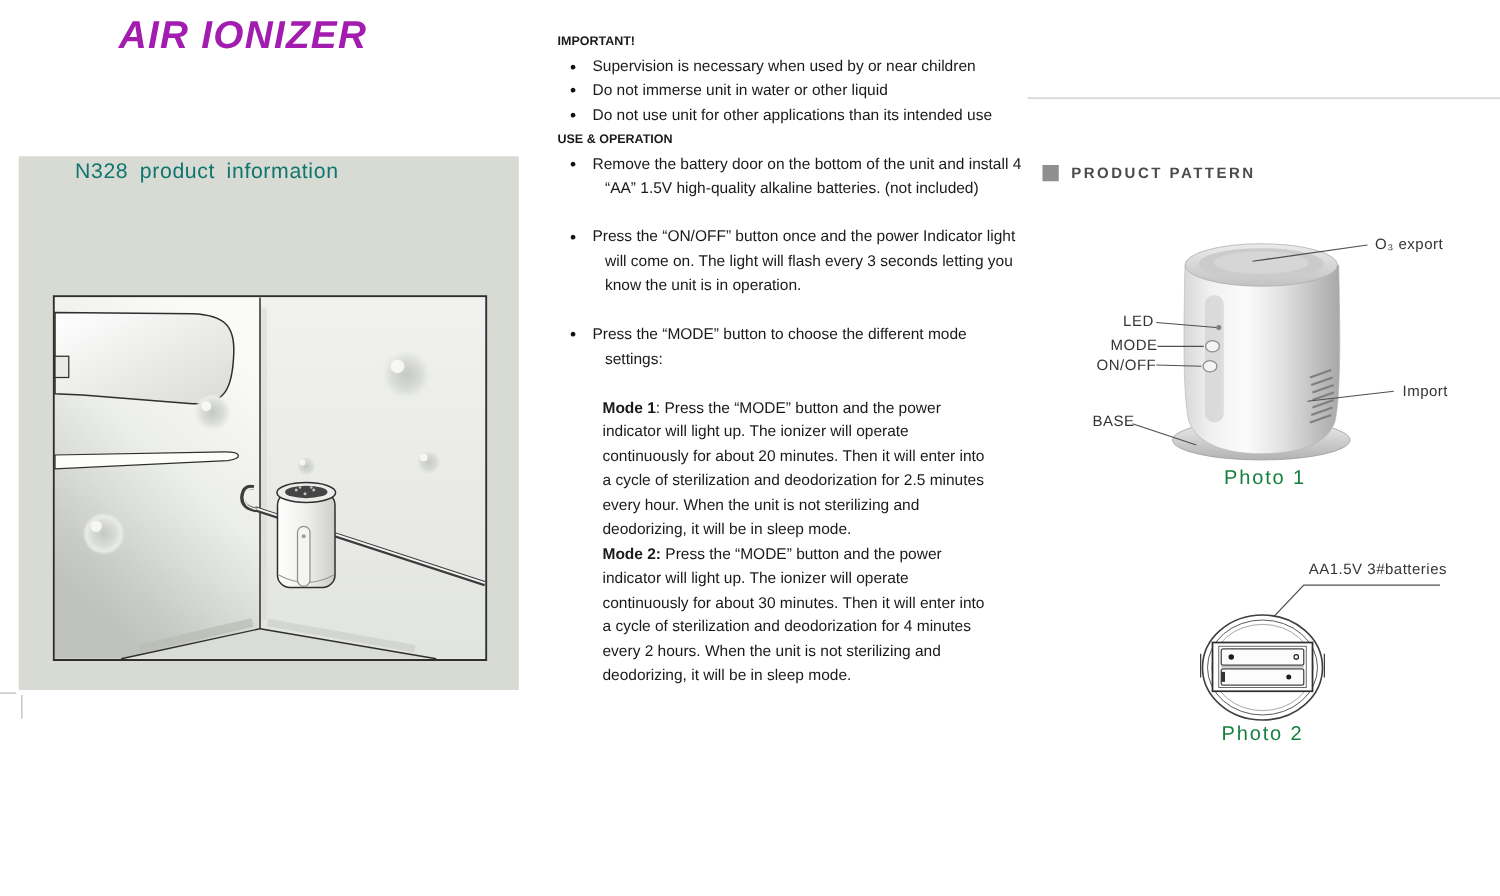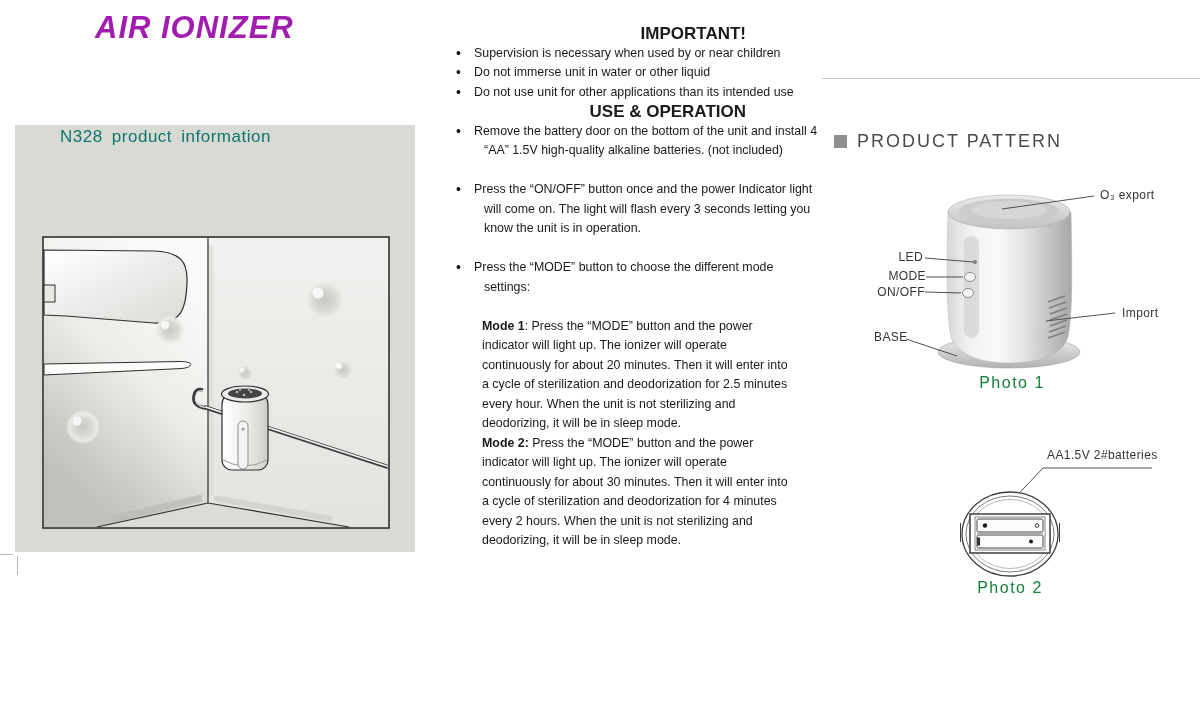--- a/index.html
+++ b/index.html
@@ -20,21 +20,21 @@
     position:absolute;left:45px;top:2px;
     font-size:17px;color:#0f766e;letter-spacing:.5px;word-spacing:4px;
   }
   .scene{position:absolute;left:27px;top:111px;width:348px;height:293px;}
   .mark-h{position:absolute;left:0;top:554px;width:13px;height:1px;background:#bcbcbc;}
   .mark-v{position:absolute;left:17px;top:556px;width:1px;height:19px;background:#bcbcbc;}
 
   
   .mid-col{position:absolute;left:446px;top:24px;width:372px;font-size:12.4px;line-height:19.5px;}
   .mid-col .c-head{
-    width:300px;text-align:right;font-weight:bold;font-size:17px;margin:0;
+    width:300px;text-align:left;font-weight:bold;font-size:10px;margin:0;
   }
   .head-imp{margin:4px 0 19px 0;}
   .head-use{margin:26px 0 22px 0;}
   ul.blist{list-style:none;margin:0;padding:0;}
   ul.blist li{
     position:relative;padding-left:38px;text-indent:-10px;margin:0;
   }
   ul.blist li::before{
     content:"\2022";position:absolute;left:10px;top:0;text-indent:0;
     font-size:14px;color:#111;
@@ -42,21 +42,21 @@
   ul.oplist li{margin-bottom:19.5px;}
   ul.oplist li:last-child{margin-bottom:19.5px;}
   .modes{padding-left:36px;padding-right:26px;}
   .modes p{margin:0;}
   .modes b{font-weight:bold;}
 
   
   .hrule{position:absolute;left:822px;top:78px;width:378px;height:1px;background:#c9c9c9;}
   .pp-head{position:absolute;left:834px;top:131px;display:flex;align-items:center;}
   .pp-square{width:13px;height:13px;background:#8f8f8f;margin-right:10px;}
-  .pp-text{font-size:18px;letter-spacing:2px;color:#4a4a4a;}
+  .pp-text{font-size:12px;letter-spacing:2px;color:#4a4a4a;font-weight:bold;}
 
   .photo1{position:absolute;left:822px;top:182px;width:378px;height:215px;}
   .photo2{position:absolute;left:900px;top:443px;width:300px;height:165px;}
   .photo1 svg,.photo2 svg{position:absolute;left:0;top:0;}
   .dlabel{
     position:absolute;font-size:12px;color:#343434;letter-spacing:.4px;white-space:nowrap;
   }
   .lbl-right{text-align:right;}
   .caption{
     position:absolute;font-size:16px;color:#15803d;letter-spacing:1.5px;text-align:center;
@@ -261,17 +261,17 @@
       <rect x="70" y="71" width="80" height="39" fill="#ffffff" stroke="#2f2f2f" stroke-width="1.4"></rect>
       <rect x="75" y="74" width="70" height="33" fill="none" stroke="#555555" stroke-width="0.7"></rect>
       <rect x="77" y="76" width="66" height="13" rx="1.5" fill="#fcfcfc" stroke="#444444" stroke-width="1"></rect>
       <rect x="77" y="92" width="66" height="13" rx="1.5" fill="#fcfcfc" stroke="#444444" stroke-width="1"></rect>
       <circle cx="85" cy="82.5" r="2.2" fill="#1d1d1d"></circle>
       <circle cx="137" cy="82.5" r="1.8" fill="none" stroke="#1d1d1d" stroke-width="0.9"></circle>
       <circle cx="131" cy="98.5" r="2" fill="#1d1d1d"></circle>
       <rect x="77" y="94.5" width="3" height="8" fill="#333333"></rect>
       <line x1="77" y1="90.5" x2="143" y2="90.5" stroke="#777777" stroke-width="0.6"></line>
     </svg>
-    <div class="dlabel" style="left:147px;top:5px;">AA1.5V  2#batteries</div>
+    <div class="dlabel" style="left:147px;top:5px;">AA1.5V  3#batteries</div>
     <div class="caption" style="left:0px;top:136px;width:220px;">Photo 2</div>
   </div>
 
 </div>
 
 </body></html>

